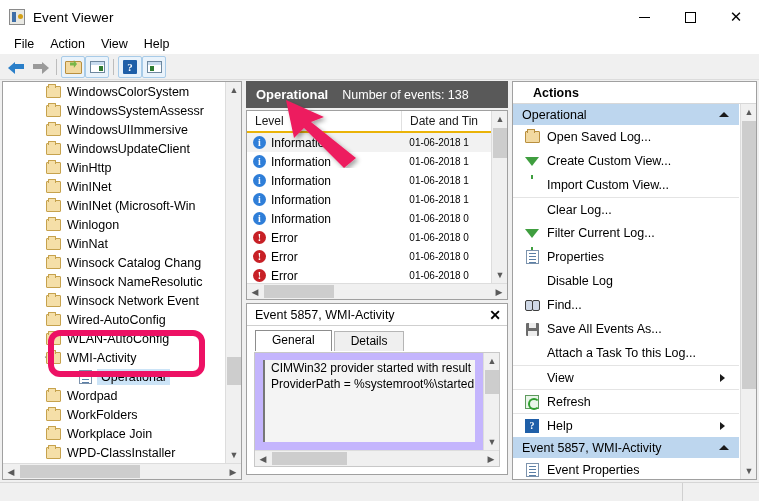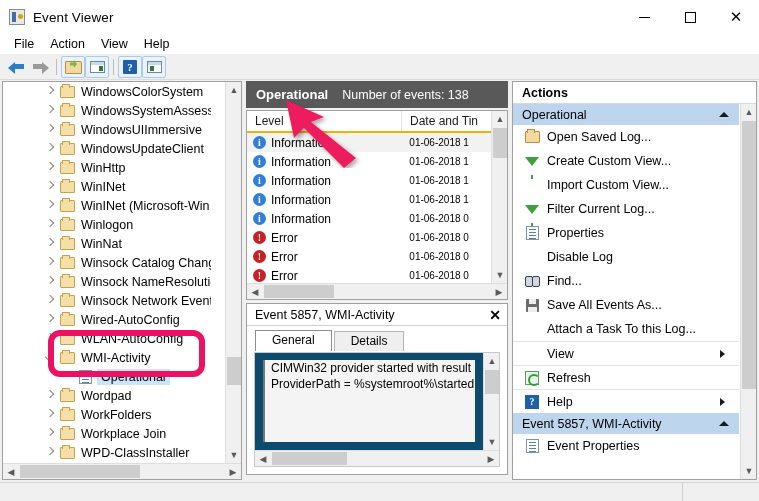--- a/index.html
+++ b/index.html
@@ -91,21 +91,21 @@
 
   
   .panes { position: absolute; left: 0; top: 81px; width: 759px; height: 401px; }
 
   
   .tree-pane {
     position: absolute; left: 2px; top: 0; width: 240px; height: 399px;
     background: #ffffff; border: 1px solid #a0a0a0; overflow: hidden;
   }
   .tree-list { position:absolute; left:0; top:0; width: 208px; height: 384px; overflow:hidden; }
-  .tree-row { height: 19px; display: flex; align-items: center; white-space: nowrap; padding-left: 57px; position: relative; }
+  .tree-row { height: 19px; display: flex; align-items: center; white-space: nowrap; padding-left: 43px; position: relative; }
   .tree-row.indent2 { padding-left: 76px; }
   .chev {
     position: absolute; left: 42px; top: 5px; width: 9px; height: 9px;
   }
   .chev::before {
     content:""; position:absolute; left:2px; top:0px; width:5px; height:5px;
     border-right:1.4px solid #828282; border-bottom:1.4px solid #828282;
     transform: rotate(-45deg);
   }
   .chev.open::before { transform: rotate(45deg); left:1px; top:1px; }
@@ -198,35 +198,35 @@
   .detail-title .dt-text { font-size:12.5px; color:#000; }
   .detail-title .dt-close { font-size:14px; font-weight:bold; color:#000; line-height:1; }
   .tabs { display:flex; padding-left: 8px; margin-top: 5px; align-items:flex-end; height: 20px; }
   .tab {
     font-size:12px; padding: 2px 16px 3px; border:1px solid #b5b5b5; border-bottom:none;
     background:#efefef; color:#000; margin-right: 2px;
   }
   .tab.active { background:#fff; border-color:#8d8d8d; position:relative; z-index:2; padding-bottom:4px; }
   .detail-inner {
     position:absolute; left: 7px; top: 48px; right: 7px; bottom: 7px;
-    border: 1px solid #c8c8c8; background:#0c4a6e;
+    border: 1px solid #c8c8c8; background:#c4b5fd;
   }
   .detail-text-area {
     position:absolute; left: 8px; top: 7px; right: 24px; bottom: 24px;
     background:#f4f4f4; border-left: 2px solid #777; padding-left: 6px; overflow:hidden;
   }
   .detail-line { font-size:12px; color:#000; white-space:nowrap; line-height:16px; }
 
   
   .actions-pane {
     position:absolute; left: 512px; top: 0; width: 245px; height: 399px;
     background:#fff; border:1px solid #a0a0a0; overflow:hidden;
   }
   .actions-header {
-    height: 22px; display:flex; align-items:center; padding-left:9px;
+    height: 22px; display:flex; align-items:center; padding-left:20px;
     font-size:12.5px; font-weight:bold; color:#000;
     background:#fff; border-bottom:1px solid #d8d8d8;
   }
   .actions-scroll { position:absolute; left:0; top:22px; right:17px; bottom:0; overflow:hidden; }
   .act-group {
     height: 21px; background:#bdd6ee; display:flex; align-items:center;
     padding-left:9px; position: relative;
   }
   .act-group .g-text { font-size:12.5px; color:#000; }
   .act-group .g-caret {
@@ -574,20 +574,24 @@
           <div class="act-item">
             <span class="act-ico">
               <span class="i-filter"></span>
             </span>
             <span class="act-label">Create Custom View...</span>
           </div>
           <div class="act-item">
             <span class="act-ico"></span>
             <span class="act-label">Import Custom View...</span>
           </div>
+          <div class="act-item sep">
+            <span class="act-ico"></span>
+            <span class="act-label">Clear Log...</span>
+          </div>
           <div class="act-item">
             <span class="act-ico">
               <span class="i-filter"></span>
             </span>
             <span class="act-label">Filter Current Log...</span>
           </div>
           <div class="act-item">
             <span class="act-ico">
               <span class="i-props"></span>
             </span>

